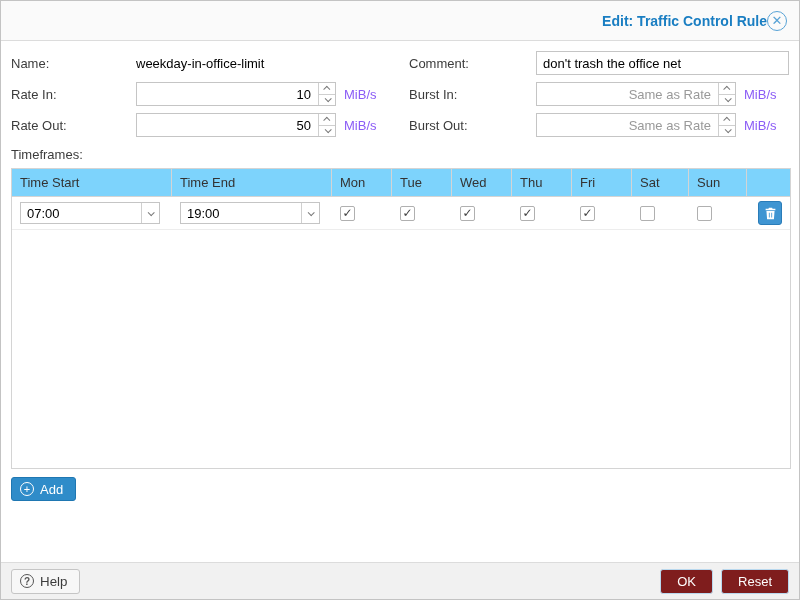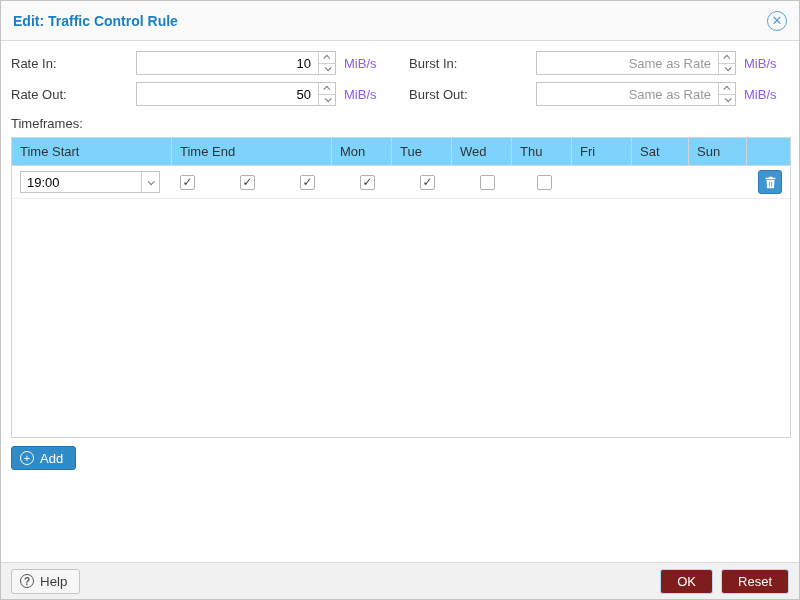--- a/index.html
+++ b/index.html
@@ -17,20 +17,21 @@
     background: #fff;
     overflow: hidden;
   }
   
   .titlebar {
     height: 40px;
     background: #fafafa;
     border-bottom: 1px solid #dcdcdc;
     display: flex; align-items: center;
     padding: 0 12px;
+    text-align: right;
   }
   .title { color: #1a7ec2; font-size: 14px; font-weight: bold; flex: 1; }
   .close-btn {
     width: 20px; height: 20px; border-radius: 50%;
     border: 1px solid #58a3d6; color: #58a3d6;
     display: flex; align-items: center; justify-content: center;
     font-size: 13px; line-height: 1; cursor: pointer;
   }
   
   .body-area { padding: 10px; }
@@ -142,20 +143,32 @@
 <div id="dialog">
 
   <div class="titlebar">
     <div class="title">Edit: Traffic Control Rule</div>
     <div class="close-btn">✕</div>
   </div>
 
   <div class="body-area">
 
     
+    <div class="form-row">
+      <div class="col-left">
+        <span class="lbl">Name:</span>
+        <span class="static-val">weekday-in-office-limit</span>
+      </div>
+      <div class="col-right">
+        <span class="lbl r">Comment:</span>
+        <span class="field grow">
+          <input class="txt" type="text" value="don't trash the office net" style="">
+        </span>
+      </div>
+    </div>
 
     
     <div class="form-row">
       <div class="col-left">
         <span class="lbl">Rate In:</span>
         <span class="field num w200">
           <input class="txt" type="text" value="10" style="">
           <span class="spin">
             <span class="spin-half">
                 <span class="chev up"></span>
@@ -232,20 +245,28 @@
         <div class="cell c-day">Tue</div>
         <div class="cell c-day">Wed</div>
         <div class="cell c-day">Thu</div>
         <div class="cell c-day">Fri</div>
         <div class="cell c-sat">Sat</div>
         <div class="cell c-sun">Sun</div>
         <div class="cell c-act"></div>
       </div>
 
       <div class="g-row">
+        <div class="cell c-start">
+          <div class="combo">
+            <span class="val">07:00</span>
+            <span class="trigger">
+                <span class="chev down"></span>
+              </span>
+          </div>
+        </div>
         <div class="cell c-end">
           <div class="combo">
             <span class="val">19:00</span>
             <span class="trigger">
                 <span class="chev down"></span>
               </span>
           </div>
         </div>
         <div class="cell c-day">
             <span class="cb checked"></span>

